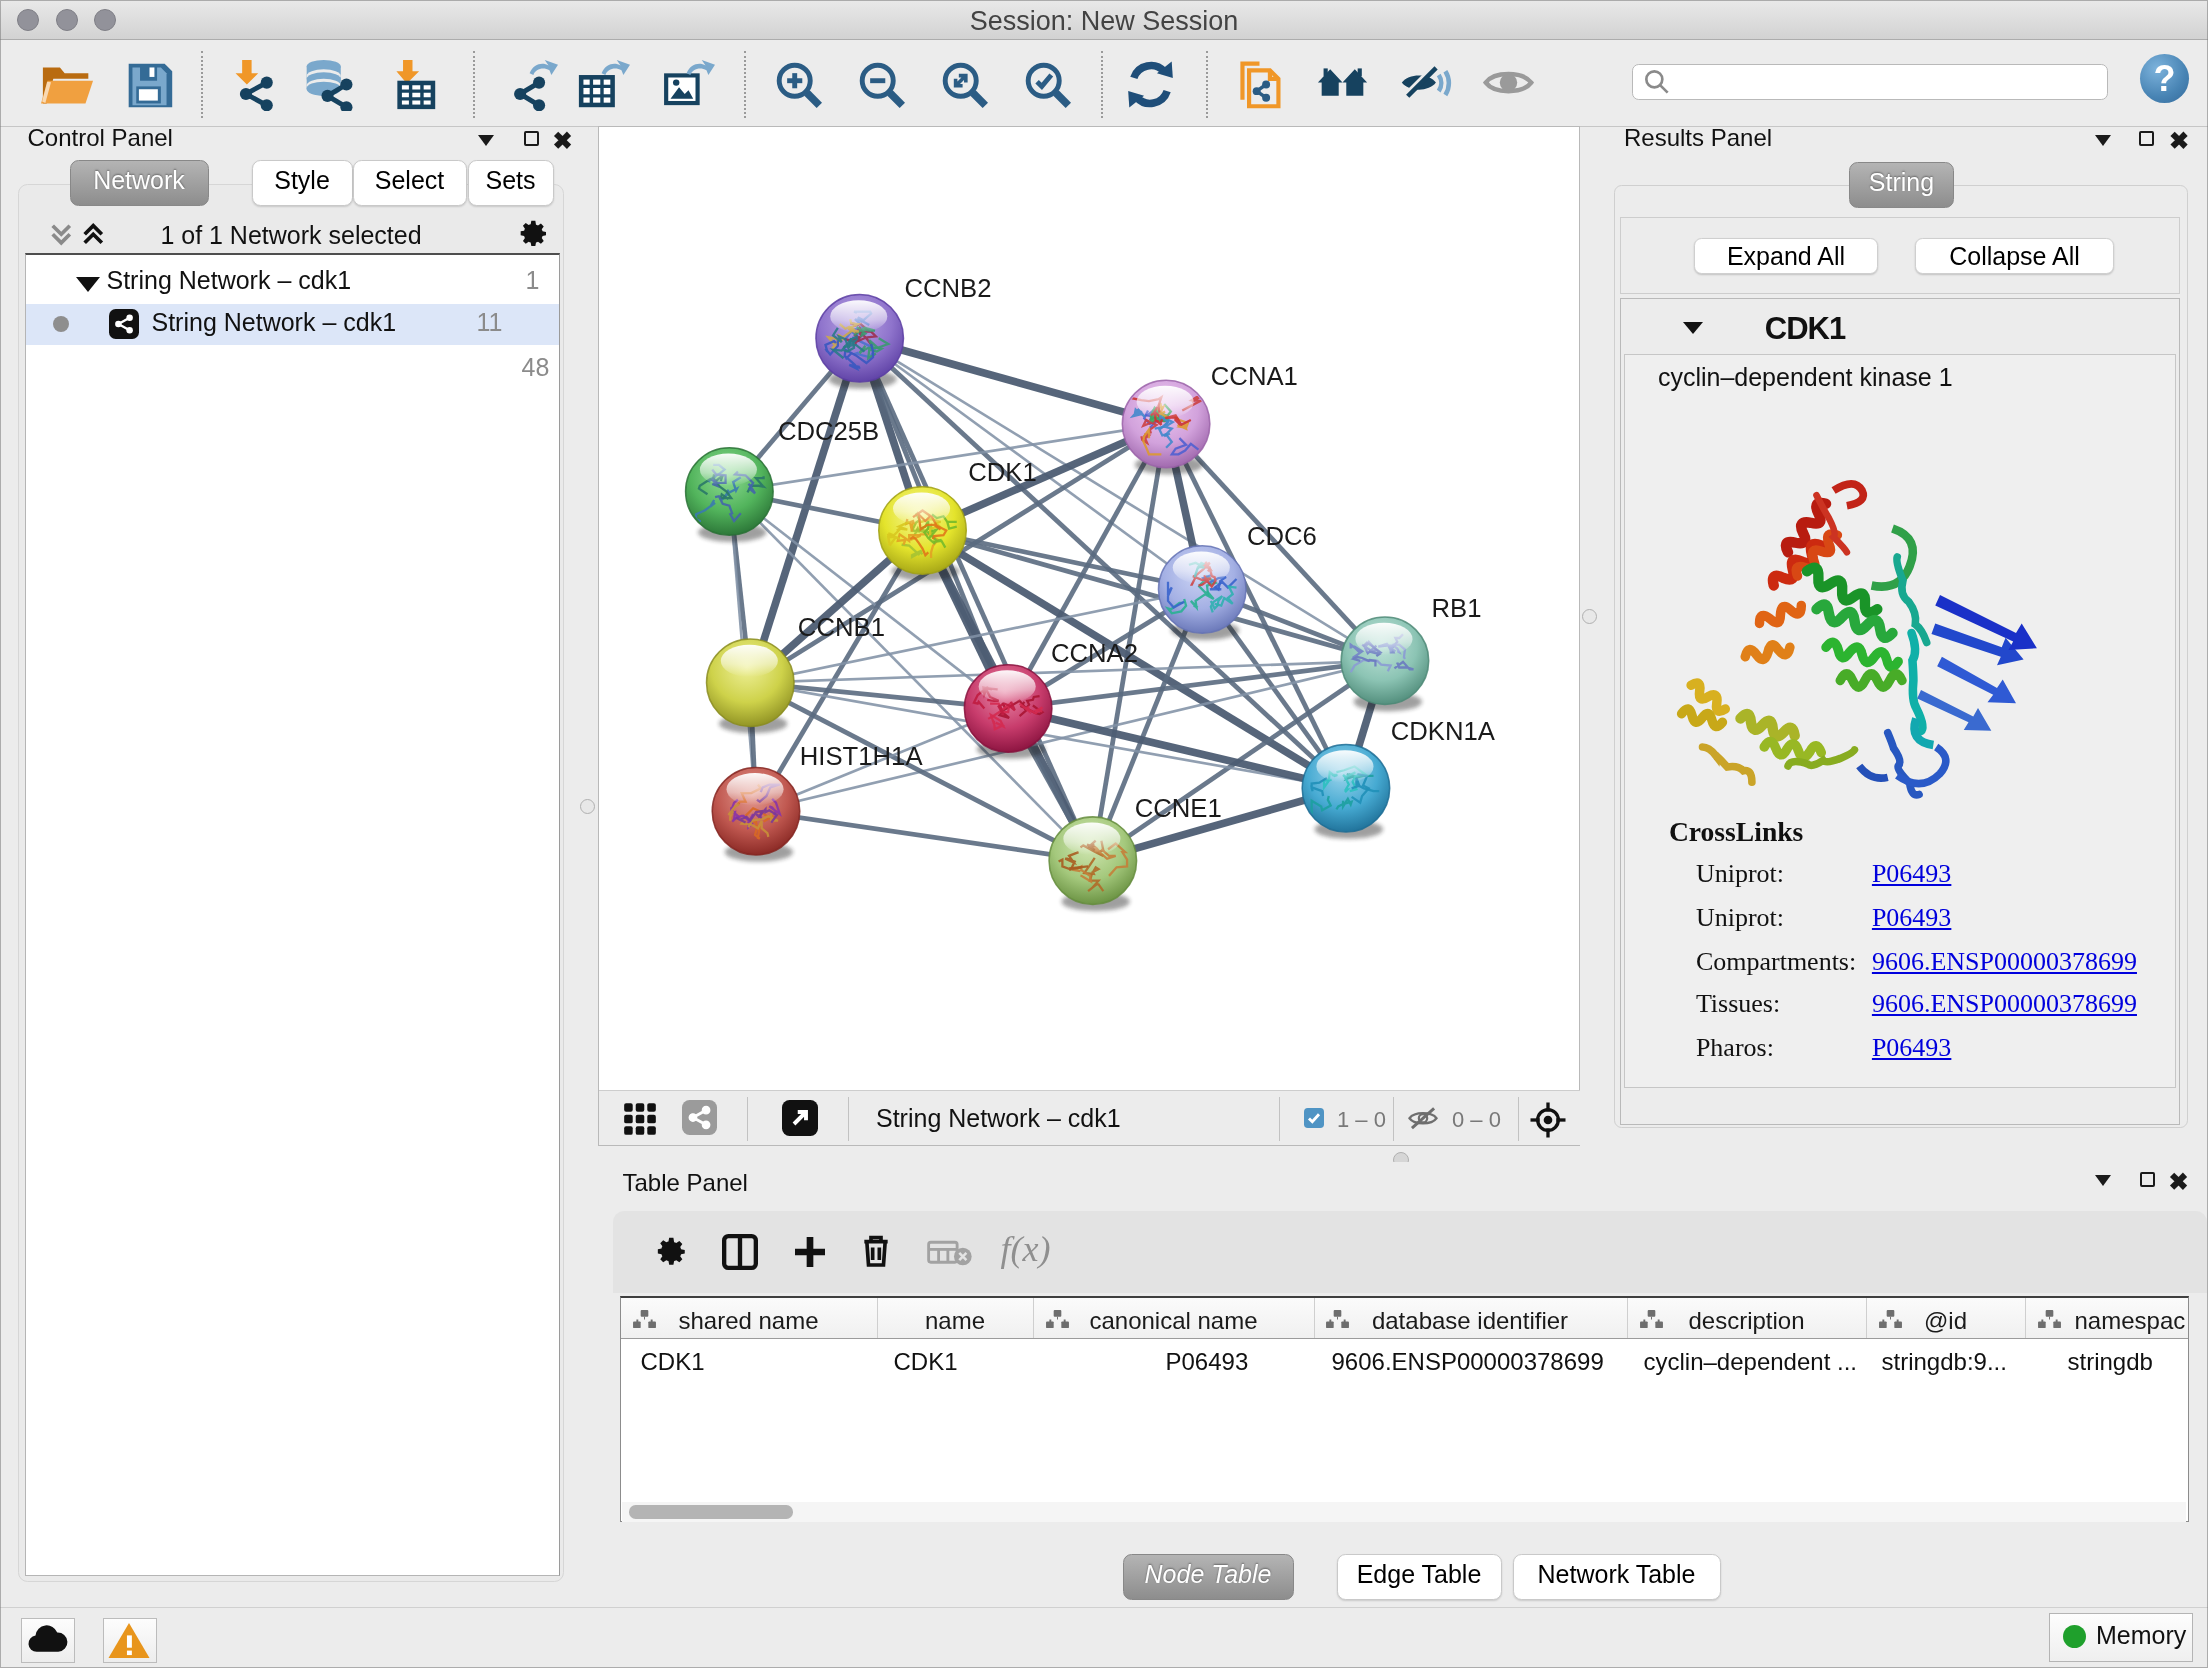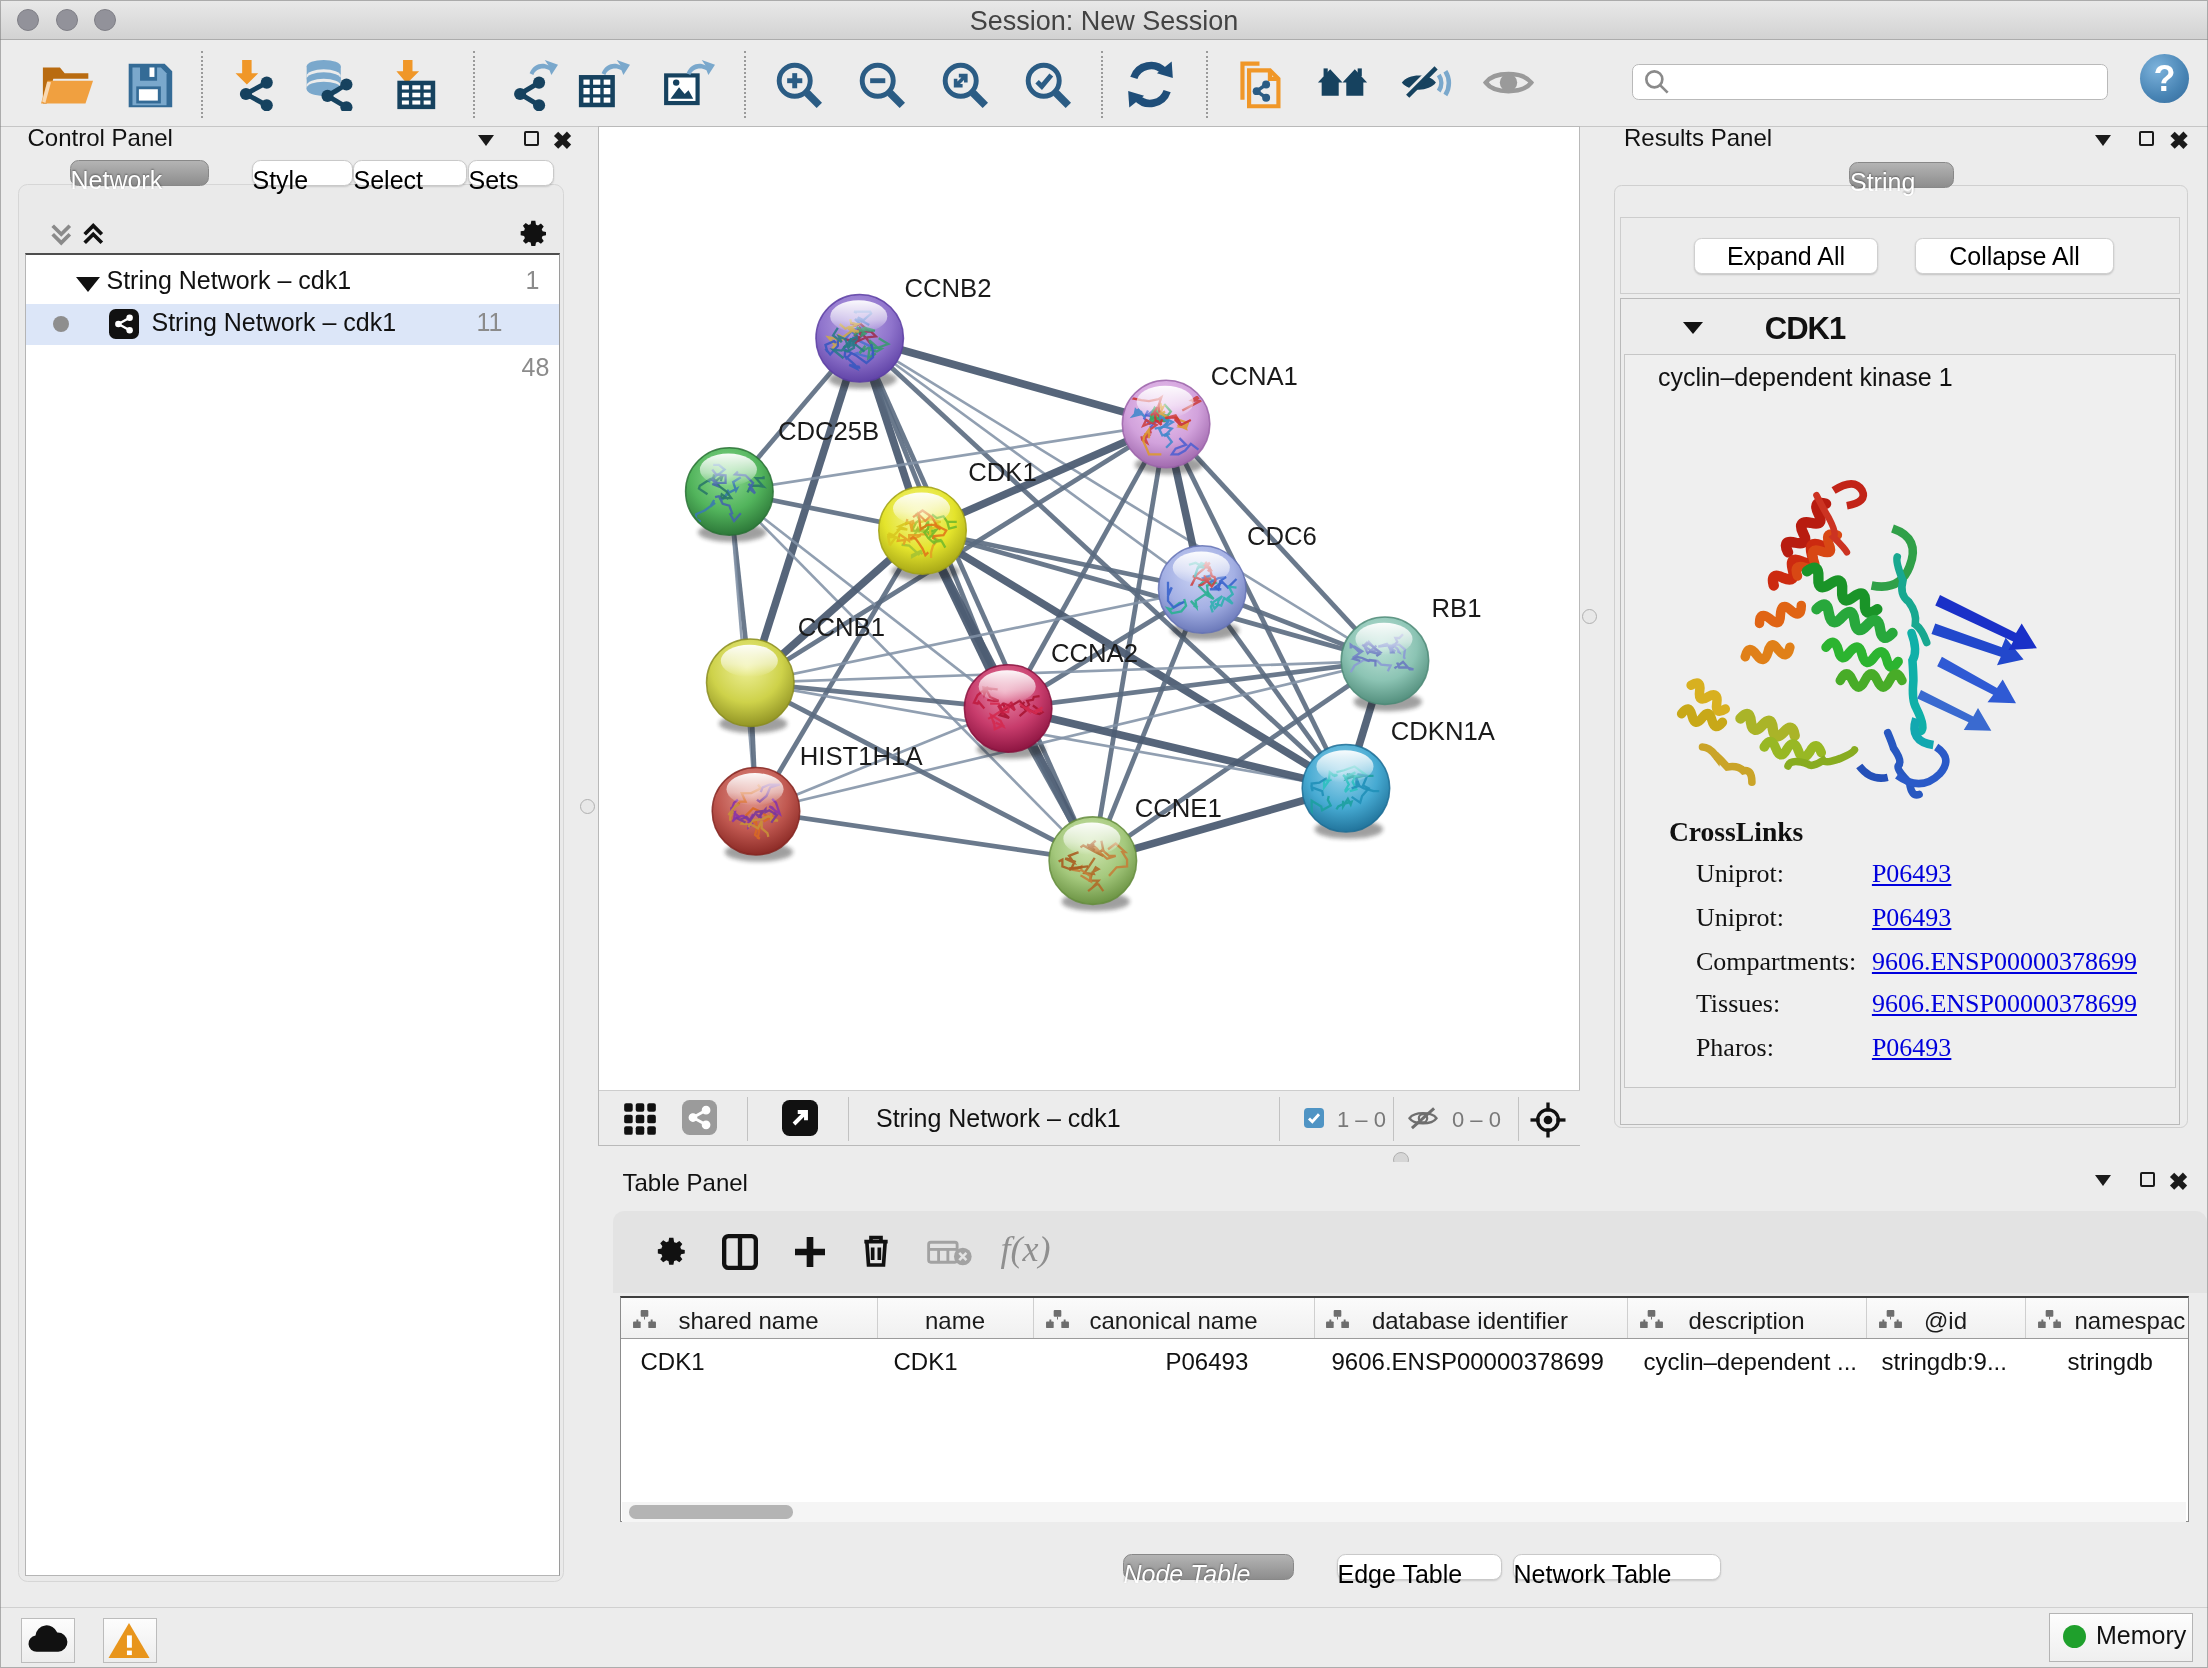--- a/index.html
+++ b/index.html
@@ -11,21 +11,21 @@
 #wtitle { position:absolute; top:5.7px; left:0; width:100%; text-align:center; font-size:27px; font-weight:400; color:#434343; }
 #toolbar { left:0; top:41px; width:2208px; height:86px; background:#ececec; border-bottom:1.9px solid #c6c6c6; }
 .tbsep { position:absolute; top:9.5px; height:67px; width:0; border-left:2.9px dotted #9a9a9a; }
 .ticon { position:absolute; top:17px; }
 #searchbox { position:absolute; left:1632px; top:23px; width:476px; height:36px; background:#fff; border:1.9px solid #b9b9b9; border-radius:6.7px; }
 #helpbtn { position:absolute; top:13.3px; left:2140px; width:49px; height:49px; border-radius:50%; background:radial-gradient(circle at 35% 30%, #7db3dc, #4884b4 60%, #33699a); color:#fff; font-size:36px; font-weight:700; text-align:center; line-height:49px; }
 .paneltitle { font-size:24px; color:#111; }
 .phdr-min { position:absolute; width:0; height:0; border-left:8.6px solid transparent; border-right:8.6px solid transparent; border-top:11.4px solid #1a1a1a; }
 .phdr-float { position:absolute; width:15px; height:15px; border:2.4px solid #1a1a1a; border-radius:1.9px; background:transparent; }
 .phdr-close { position:absolute; font-size:24px; font-weight:700; color:#1a1a1a; line-height:19px; }
-.tab { position:absolute; height:26px; border-radius:8.6px; font-size:25px; line-height:38px; }
+.tab { position:absolute; height:46px; border-radius:8.6px; font-size:25px; text-align:center; line-height:38px; }
 .tab.on { background:linear-gradient(#b4b4b4,#8d8d8d); color:#fff; text-shadow:0 -1px 1.9px rgba(0,0,0,.4); border:1px solid #888; }
 .tab.off { background:#fff; color:#000; border:1px solid #c9c9c9; box-shadow:0 1px 1.9px rgba(0,0,0,.15);margin-left:41px; }
 .xlrow { position:absolute; left:0; width:100%; font-family:"Liberation Serif", serif; font-size:26px; }
 .xl1 { position:absolute; left:71px; color:#111; }
 .xl2 { position:absolute; left:247px; color:#0000dd; text-decoration:underline; }
 .thc { position:absolute; top:0; height:100%; }
 .thlabel { position:absolute; top:8.6px; width:100%; text-align:center; font-size:24px; color:#1a1a1a; }
 .treeic { position:absolute; top:11.4px; left:11.4px; }
 .tdc { position:absolute; top:50px; font-size:24px; color:#111; }
 </style>
@@ -215,20 +215,21 @@
   <div class="tab off" style="left:417px; top:33px; width:86px;">Sets</div>
   <div id="netselrow" class="abs" style="left:10.5px; top:71px; width:542px; height:54px;">
     <svg class="abs" style="left:27px;top:22px" width="28.5" height="28.5" viewBox="0 0 20 20">
         <path d="M4 4 L10 10 L16 4" fill="none" stroke="#8a8a8a" stroke-width="2.6"></path>
         <path d="M4 10 L10 16 L16 10" fill="none" stroke="#8a8a8a" stroke-width="2.6"></path>
       </svg>
     <svg class="abs" style="left:59px;top:22px" width="28.5" height="28.5" viewBox="0 0 20 20">
         <path d="M4 16 L10 10 L16 16" fill="none" stroke="#111" stroke-width="2.6"></path>
         <path d="M4 10 L10 4 L16 10" fill="none" stroke="#111" stroke-width="2.6"></path>
       </svg>
+    <div class="abs" style="left:0; top:23px; width:100%; text-align:center; font-size:25px; color:#111;">1 of 1 Network selected</div>
     <svg class="abs" style="left:498px; top:20px;" width="32" height="32" viewBox="0 0 24 24">
         <path fill="#111" d="M12 8.5a3.5 3.5 0 1 0 0 7 3.5 3.5 0 0 0 0-7zm9 5v-3l-2.6-.5a6.6 6.6 0 0 0-.6-1.5l1.5-2.2-2.1-2.1-2.2 1.5c-.5-.3-1-.5-1.5-.6L13 2h-3l-.5 2.6c-.5.1-1 .3-1.5.6L5.8 3.7 3.7 5.8l1.5 2.2c-.3.5-.5 1-.6 1.5L2 10v3l2.6.5c.1.5.3 1 .6 1.5l-1.5 2.2 2.1 2.1 2.2-1.5c.5.3 1 .5 1.5.6L10 21h3l.5-2.6c.5-.1 1-.3 1.5-.6l2.2 1.5 2.1-2.1-1.5-2.2c.3-.5.5-1 .6-1.5l2.6-.5z"></path>
       </svg>
   </div>
   <div id="netlist" class="abs" style="left:15px; top:126px; width:535px; height:1323px; background:#fff; border-top:2.9px solid #4e4e4e; border-left:1px solid #b5b5b5; border-right:1.9px solid #9a9a9a; border-bottom:1px solid #b5b5b5;">
     <div class="abs" style="left:0; top:9.5px; width:100%; height:40px;">
       <div class="abs" style="left:50px; top:12.4px; width:0; height:0; border-left:12.4px solid transparent; border-right:12.4px solid transparent; border-top:15px solid #111;"></div>
       <div class="abs" style="left:81px; top:1.9px; font-size:25px; color:#111;">String Network – cdk1</div>
       <div class="abs" style="right:19px; top:1.9px; font-size:25px; color:#8b8b8b;">1</div>
     </div>

